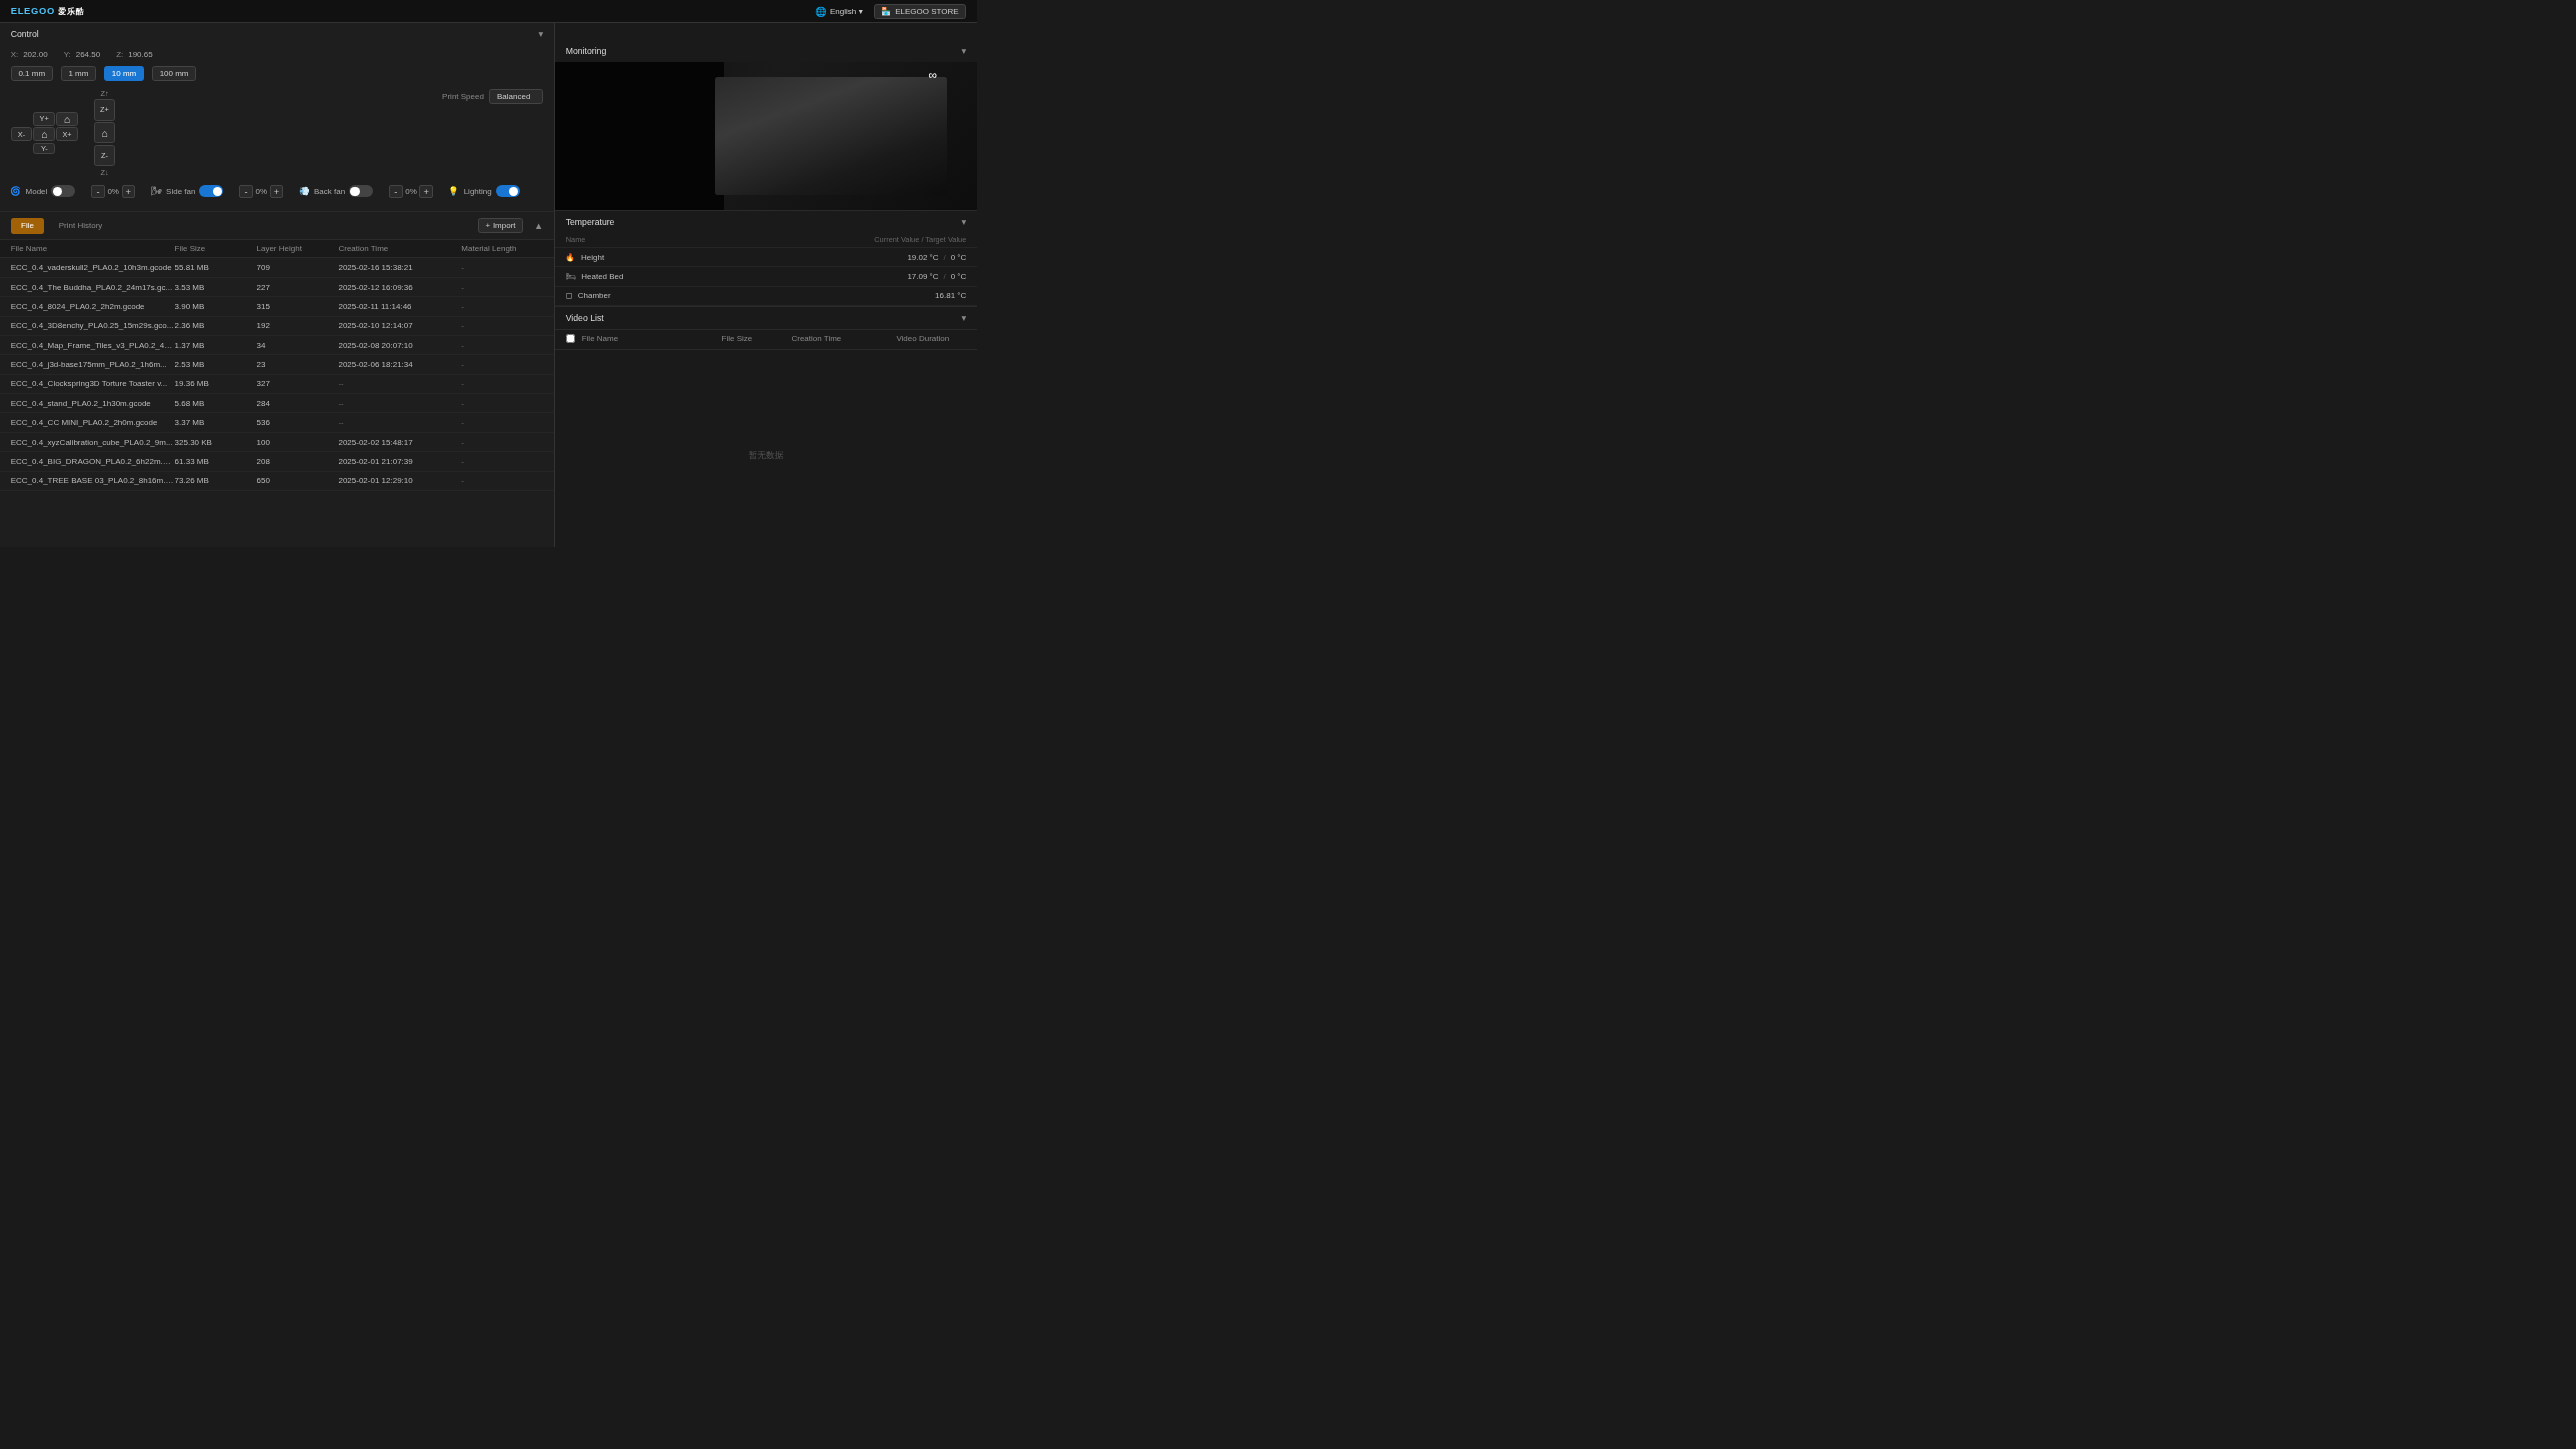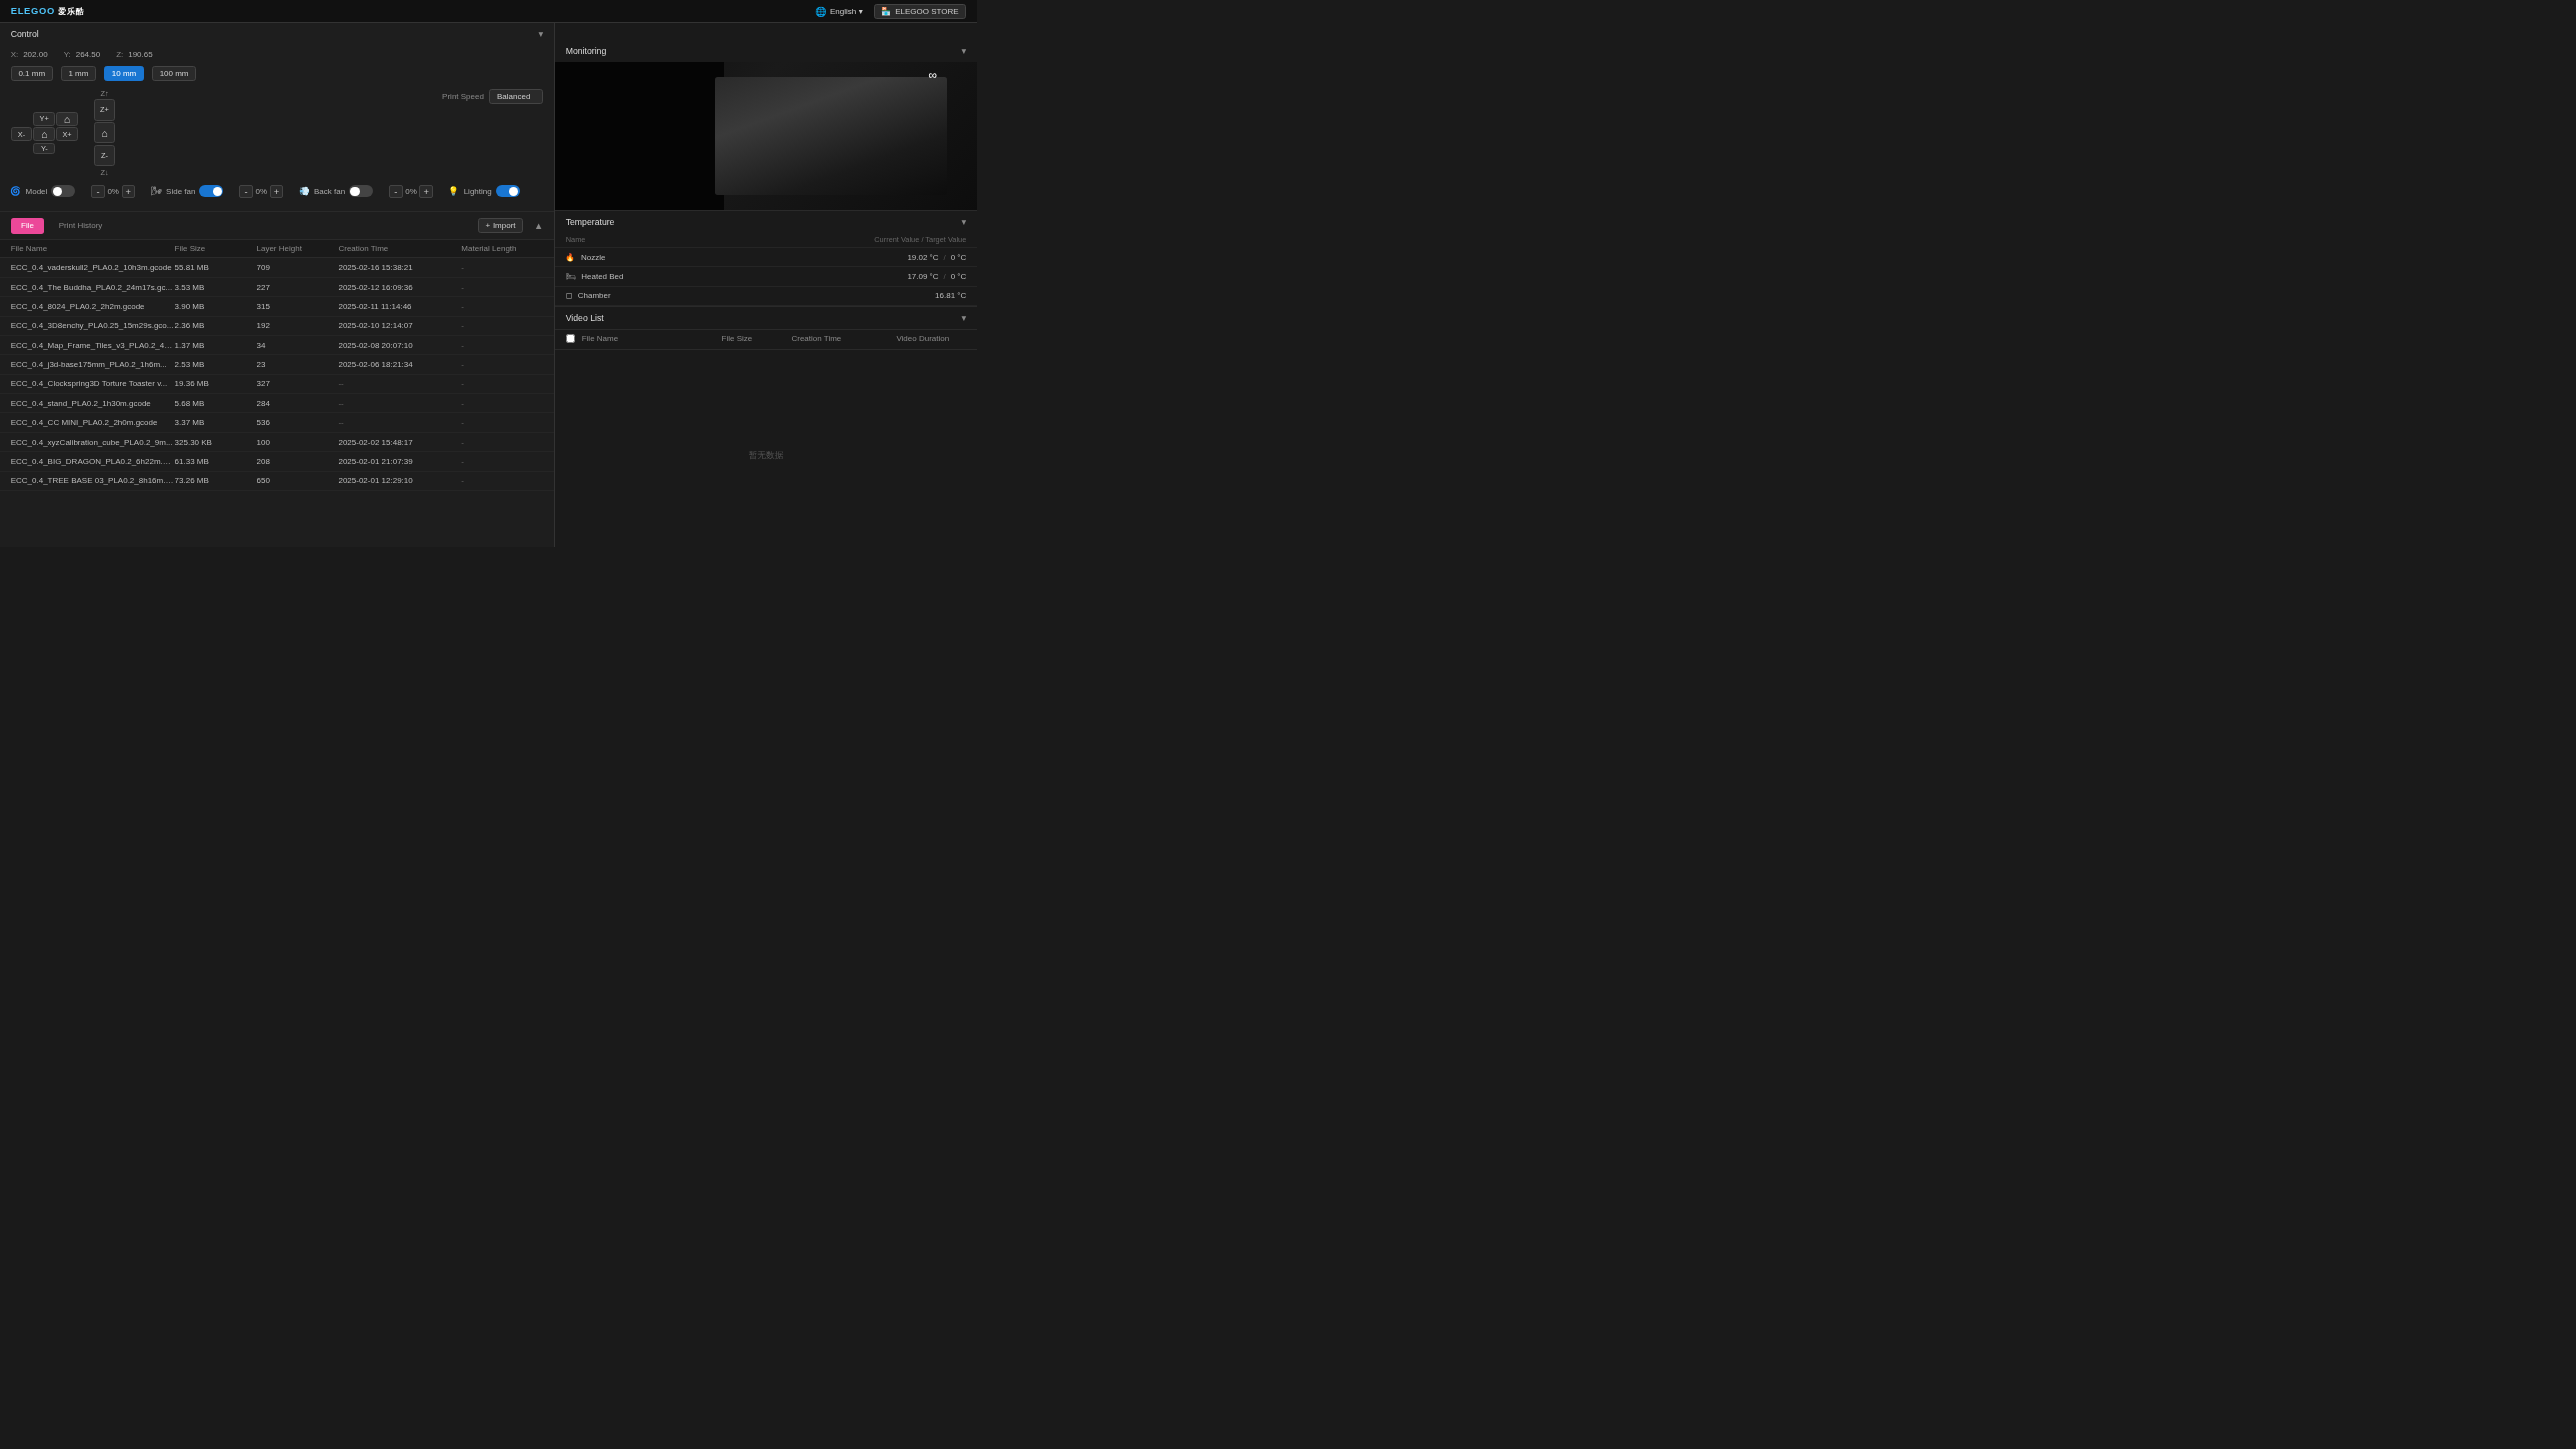--- a/index.html
+++ b/index.html
@@ -336,21 +336,21 @@
     .file-tab {
       padding: 2.7px 9.4px;
       border-radius: 2.7px;
       font-size: 8px;
       cursor: pointer;
       background: transparent;
       color: #888;
       border: 0.7px solid transparent;
     }
     .file-tab.active {
-      background: #ec4899;
+      background: #a16207;
       color: #fff;
     }
     .import-btn {
       display: flex;
       align-items: center;
       gap: 2.7px;
       background: #2a2a2a;
       border: 0.7px solid #444;
       border-radius: 2.7px;
       padding: 2px 6.7px;
@@ -850,21 +850,21 @@
         <span class="chevron-icon">▾</span>
       </div>
       <div class="temp-table-header">
         <span class="temp-th">Name</span>
         <span class="temp-th">Current Value / Target Value</span>
       </div>
 
       <div class="temp-row">
         <div class="temp-name">
           <span>🔥</span>
-          <span>Nozzle</span>
+          <span>Height</span>
         </div>
         <div class="temp-values">
           <span>19.02 °C</span>
           <span class="temp-separator"> / </span>
           <span>0 °C</span>
         </div>
       </div>
 
       <div class="temp-row">
         <div class="temp-name">

